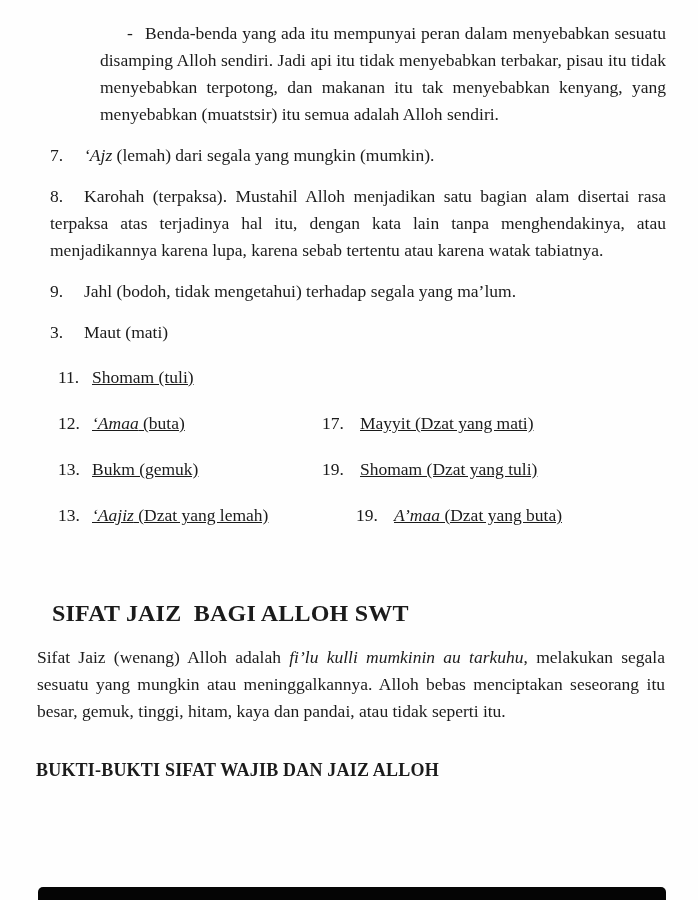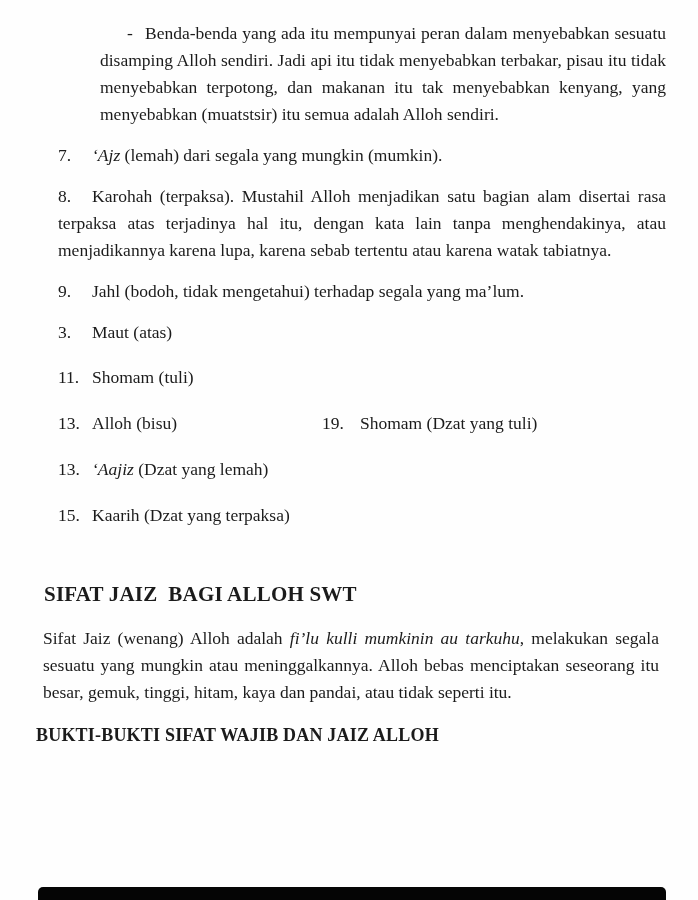--- a/index.html
+++ b/index.html
@@ -14,65 +14,65 @@
     font-size: 17.5px;
     line-height: 27px;
     color: #1b1b1b;
   }
   .content {
     position: absolute;
     left: 36px;
     top: 0;
     width: 630px;
   }
-  p { margin: 7px; }
+  p { margin: 1px; }
   .bullet {
     position: relative;
     margin: 20px 0 0 64px;
     text-indent: 45px;
     text-align: justify;
   }
   .bullet .marker {
     position: absolute;
     left: -18px;
     top: 0;
   }
   .num-item {
-    margin: 14px 0 0 22px;
+    margin: 14px 0 0 14px;
     text-align: justify;
   }
   .num-item .num,
   .cell .num {
     display: inline-block;
     width: 34px;
   }
-  .cols { margin-top: 18px; }
+  .cols { margin-top: 18px; text-decoration: underline; }
   .col-row {
     display: flex;
     margin-bottom: 19px;
     margin-left: 22px;
   }
   .col-row .left { width: 264px; flex: 0 0 264px; }
   .col-row .right { flex: 1; }
   .col-row .right .num { width: 38px; }
   .col-row:nth-child(4) .right { padding-left: 34px; }
   .col-row:nth-child(5) .right { padding-left: 28px; }
   .h1 {
-    margin: 52px 0 0 8px;
-    font-size: 21px;
+    margin: 52px 0 0 16px;
+    font-size: 24px;
     font-weight: bold;
     white-space: pre-wrap;
     letter-spacing: 0.2px;
   }
   .para {
     margin-top: 17px;
     text-align: justify;
   }
   .h2 {
-    margin: 16px 0 0 0;
+    margin: 32px 0 0 0;
     font-size: 18px;
     font-weight: bold;
     white-space: pre-wrap;
     letter-spacing: 0.2px;
   }
   h2 { margin: 0; }
   .black-bar {
     position: absolute;
     left: 38px;
     right: 32px;
@@ -100,51 +100,59 @@
 
     <p class="num-item">
       <span class="num">8.</span><span><span>Karohah (terpaksa). Mustahil Alloh menjadikan satu bagian alam disertai rasa terpaksa atas terjadinya hal itu, dengan kata lain tanpa menghendakinya, atau menjadikannya karena lupa, karena sebab tertentu atau karena watak tabiatnya.</span></span>
     </p>
 
     <p class="num-item">
       <span class="num">9.</span><span><span>Jahl (bodoh, tidak mengetahui) terhadap segala yang ma’lum.</span></span>
     </p>
 
     <p class="num-item">
-      <span class="num">3.</span><span><span>Maut (atas)</span></span>
+      <span class="num">3.</span><span><span>Maut (mati)</span></span>
     </p>
 
     <div class="cols">
 
       <div class="col-row">
         <div class="cell left">
           <span class="num">11.</span><span><span>Shomam (tuli)</span></span>
         </div>
       </div>
 
+      <div class="col-row">
+        <div class="cell left">
+          <span class="num">12.</span><span><span class="italic">‘Amaa</span><span> (buta)</span></span>
+        </div>
+        <div class="cell right">
+          <span class="num">17.</span><span><span>Mayyit (Dzat yang mati)</span></span>
+        </div>
+      </div>
 
       <div class="col-row">
         <div class="cell left">
-          <span class="num">13.</span><span><span>Alloh (bisu)</span></span>
+          <span class="num">13.</span><span><span>Bukm (gemuk)</span></span>
         </div>
         <div class="cell right">
           <span class="num">19.</span><span><span>Shomam (Dzat yang tuli)</span></span>
         </div>
       </div>
 
       <div class="col-row">
         <div class="cell left">
           <span class="num">13.</span><span><span class="italic">‘Aajiz</span><span> (Dzat yang lemah)</span></span>
         </div>
+        <div class="cell right">
+          <span class="num">19.</span><span><span class="italic">A’maa</span><span> (Dzat yang buta)</span></span>
+        </div>
       </div>
 
       <div class="col-row">
-        <div class="cell left">
-          <span class="num">15.</span><span><span>Kaarih (Dzat yang terpaksa)</span></span>
-        </div>
       </div>
 
     </div>
 
     <h2 class="h1">SIFAT JAIZ  BAGI ALLOH SWT</h2>
 
     <p class="para"><span>Sifat Jaiz (wenang) Alloh adalah </span><span class="italic">fi’lu kulli mumkinin au tarkuhu</span><span>, melakukan segala sesuatu yang mungkin atau meninggalkannya. Alloh bebas menciptakan seseorang itu besar, gemuk, tinggi, hitam, kaya dan pandai, atau tidak seperti itu.</span></p>
 
     <h2 class="h2">BUKTI-BUKTI SIFAT WAJIB DAN JAIZ ALLOH</h2>
 

